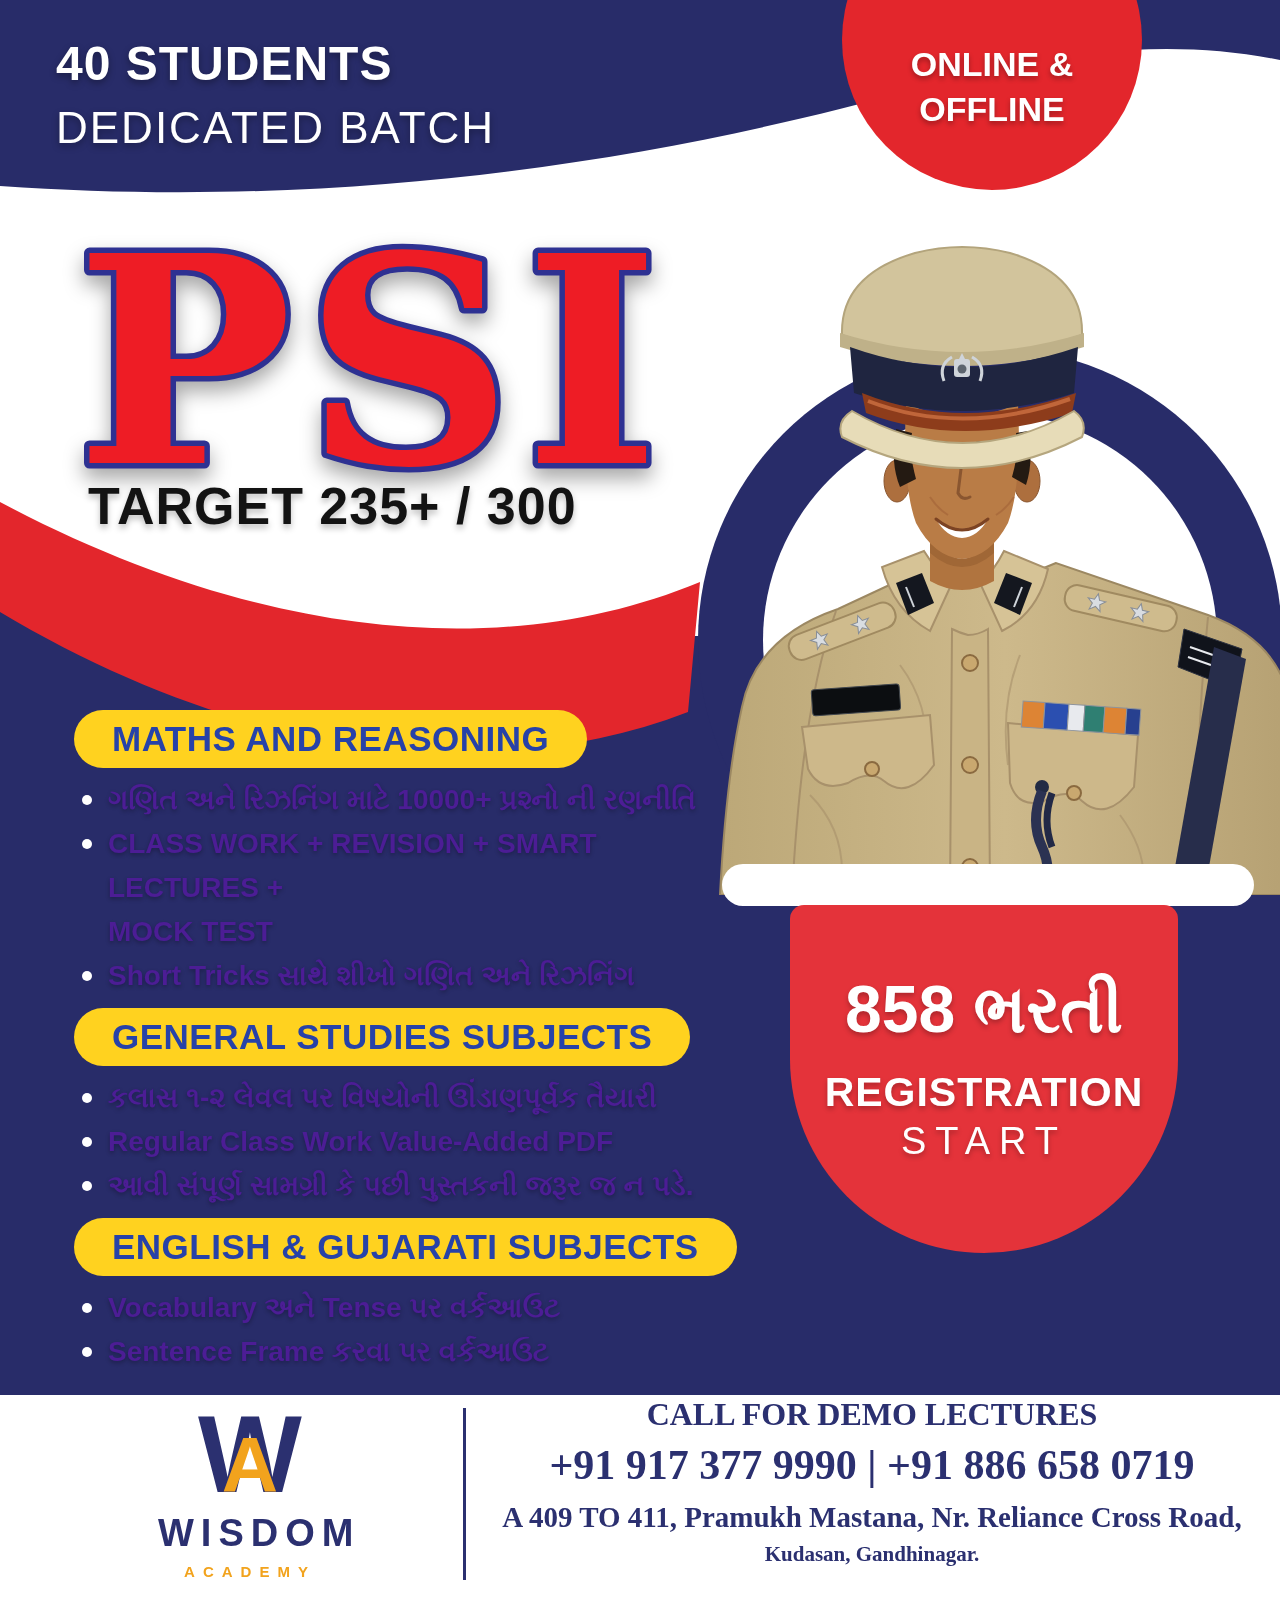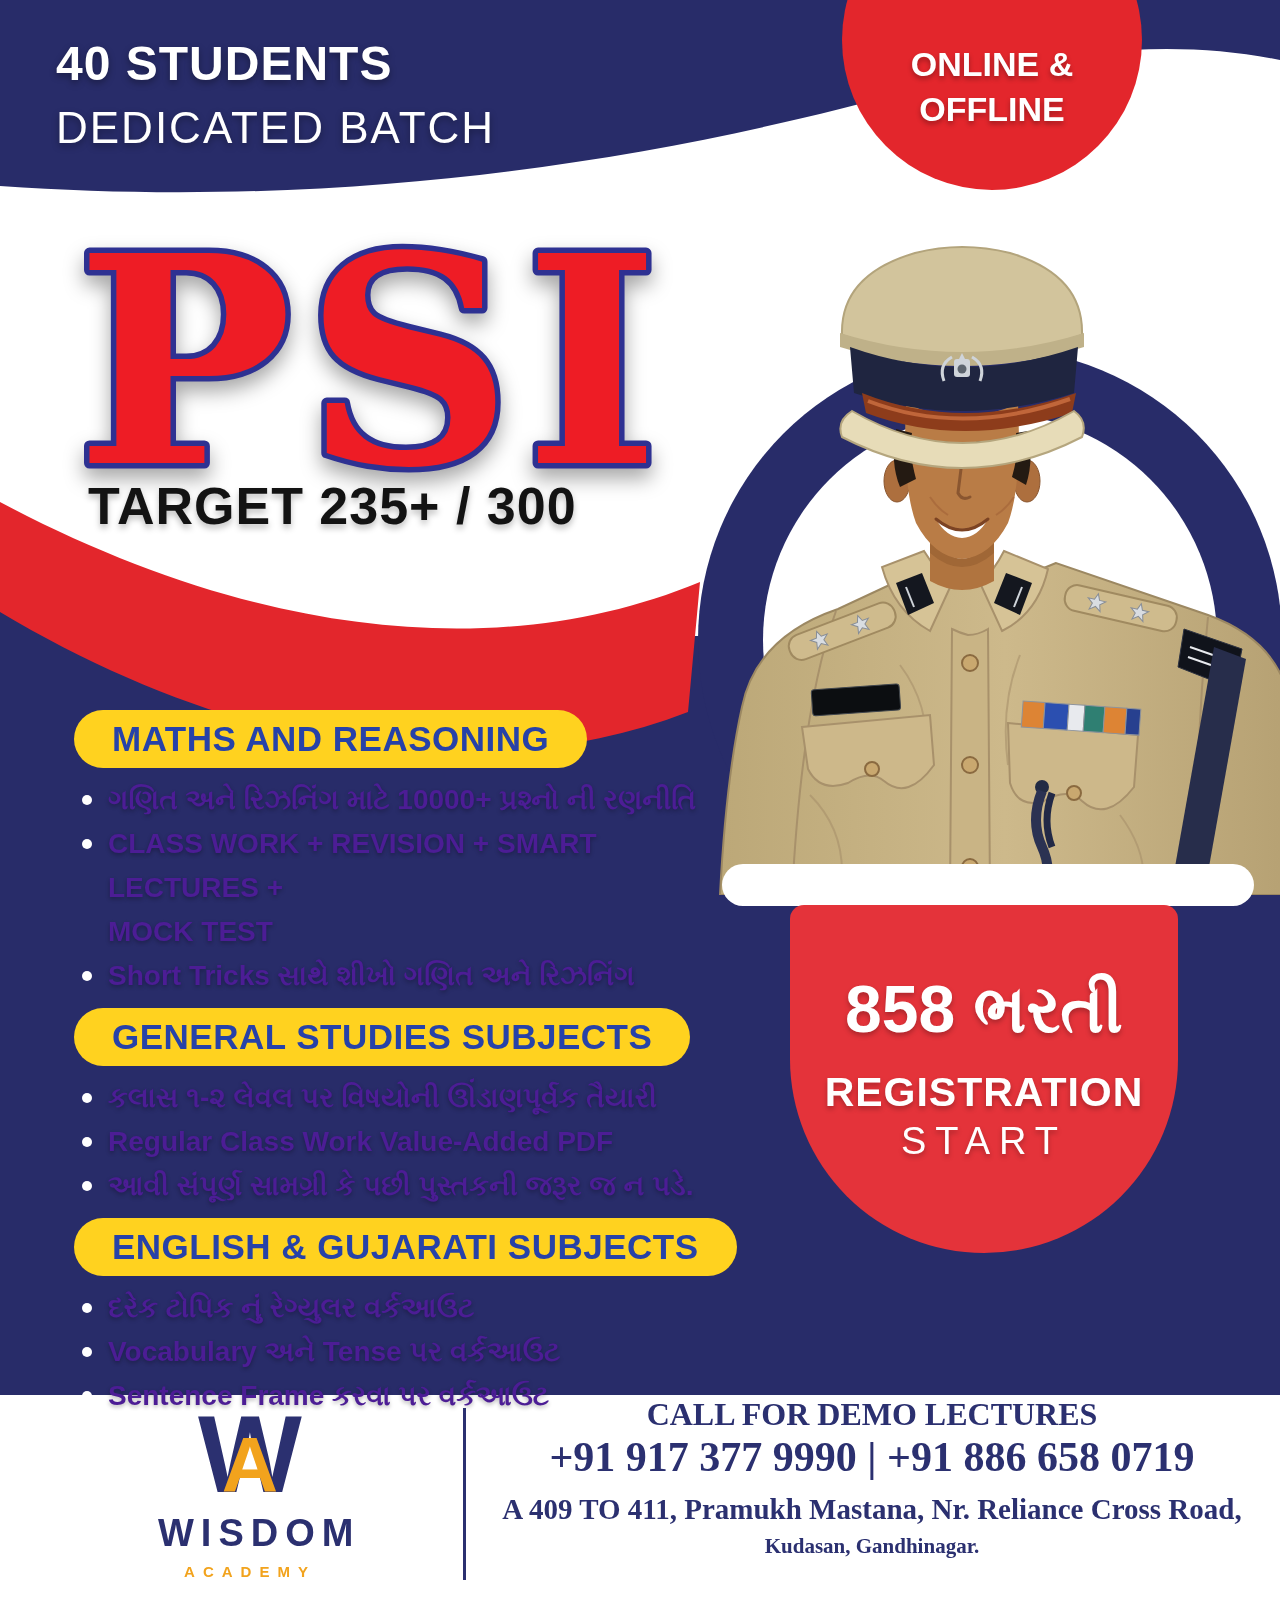--- a/index.html
+++ b/index.html
@@ -55,21 +55,21 @@
   .logo-mark{position:relative;height:112px;}
   .logo-w{font-size:110px;font-weight:bold;color:var(--footer_navy);line-height:112px;}
   .logo-a{position:absolute;left:50%;top:28px;transform:translateX(-50%);font-size:78px;
           font-weight:bold;color:var(--logo_orange);line-height:78px;}
   .logo-name{font-size:38px;font-weight:bold;letter-spacing:7px;color:var(--footer_navy);margin-top:2px;}
   .logo-sub{font-size:15px;font-weight:bold;letter-spacing:8px;color:var(--logo_orange);margin-top:8px;}
   .divider{left:463px;top:1408px;width:3px;height:172px;background:var(--footer_navy);}
   .contact{left:490px;top:1396px;width:764px;text-align:center;color:var(--footer_navy);
            font-family:"Liberation Serif",serif;font-weight:bold;}
   .c1{font-size:32px;}
-  .c2{font-size:42px;}
+  .c2{font-size:42px;margin-top:8px;}
   .c3{font-size:29px;margin-top:12px;}
   .c4{font-size:21px;margin-top:8px;}
 </style>
 </head>
 <body>
 
 <div id="poster">
 
   <svg class="bg-svg" viewBox="0 0 1280 1600" aria-hidden="true">
 
@@ -234,21 +234,20 @@
           <li>CLASS WORK + REVISION + SMART LECTURES +
 MOCK TEST</li>
           <li>Short Tricks સાથે શીખો ગણિત અને રિઝનિંગ</li>
         </ul></section>
       <section><div class="pill">GENERAL STUDIES SUBJECTS</div><ul>
           <li>કલાસ ૧-૨ લેવલ પર વિષયોની ઊંડાણપૂર્વક તૈયારી</li>
           <li>Regular Class Work Value-Added PDF</li>
           <li>આવી સંપૂર્ણ સામગ્રી કે પછી પુસ્તકની જરૂર જ ન પડે.</li>
         </ul></section>
       <section><div class="pill">ENGLISH &amp; GUJARATI SUBJECTS</div><ul>
-          <li>દરેક ટોપિક નું રેગ્યુલર વર્કઆઉટ</li>
           <li>Vocabulary અને Tense પર વર્કઆઉટ</li>
           <li>Sentence Frame કરવા પર વર્કઆઉટ</li>
         </ul></section>
     </div>
 
   <div class="abs logo">
     <div class="logo-mark">
       <span class="logo-w">W</span>
       <span class="logo-a">A</span>
     </div>

